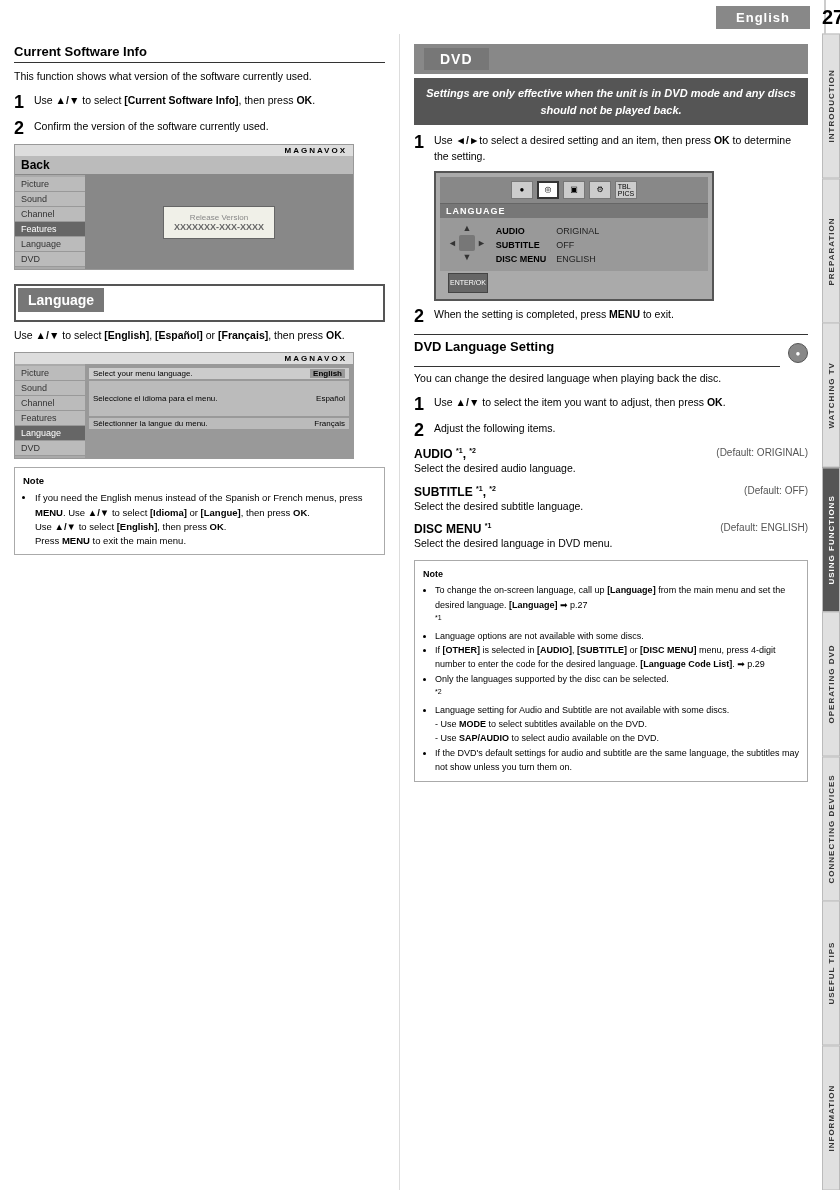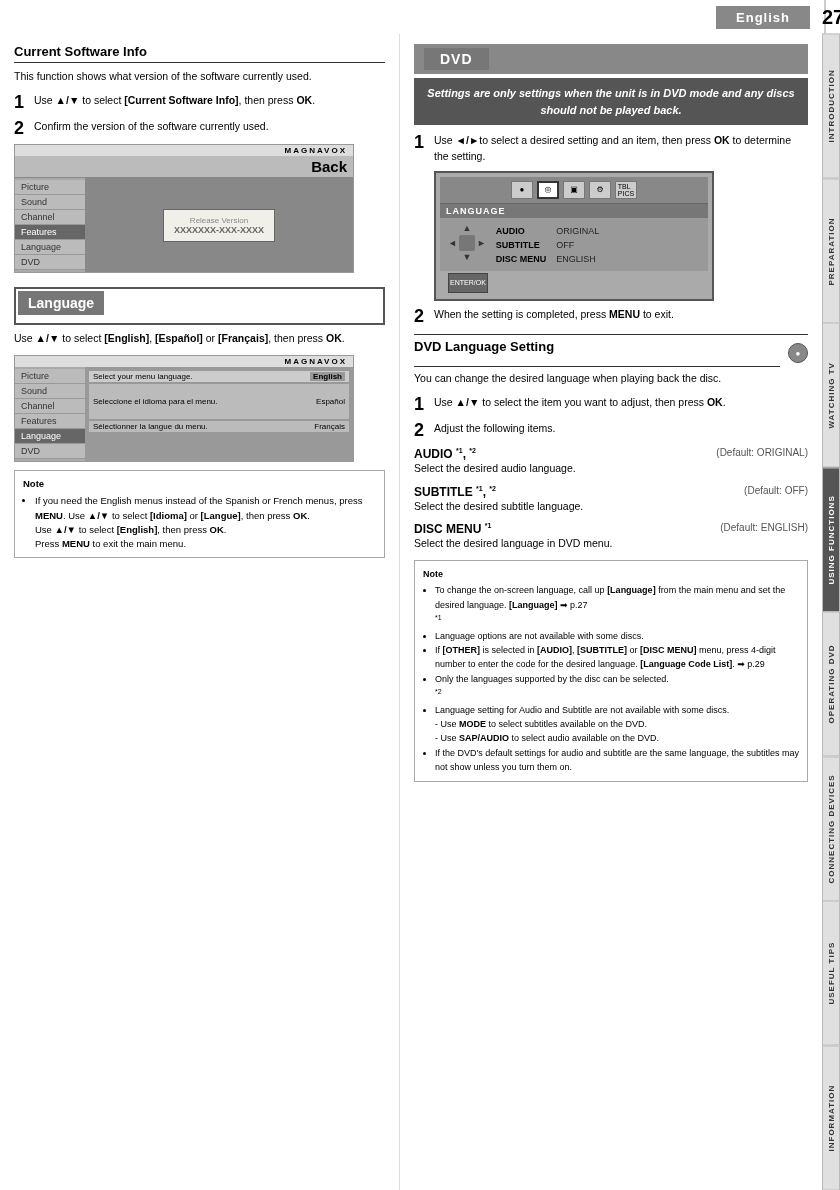--- a/index.html
+++ b/index.html
@@ -143,23 +143,23 @@
     .menu-screenshot {
       border: 1px solid #999;
       background: #ccc;
       margin: 6px 0;
       padding: 0;
       width: 340px;
     }
     .menu-topbar {
       background: #bbb;
       display: flex;
-      justify-content: flex-end;
+      justify-content: flex-start;
       padding: 2px 6px;
-      font-size: 15px;
+      font-size: 12px;
       font-weight: bold;
       border-bottom: 1px solid #888;
     }
     .menu-magnavox {
       text-align: right;
       font-size: 8px;
       font-weight: bold;
       letter-spacing: 2px;
       padding: 1px 6px;
       background: #ddd;
@@ -467,21 +467,21 @@
     </div>
 
   </div>
 
   <div class="right-col">
 
     <div class="dvd-header-box">
       <div class="dvd-label">DVD</div>
     </div>
 
-    <div class="dvd-warning">Settings are only settings when the unit is in DVD mode and any discs should not be played back.</div>
+    <div class="dvd-warning">Settings are only effective when the unit is in DVD mode and any discs should not be played back.</div>
 
     <div class="step">
       <div class="step-num">1</div>
       <div class="step-content">
         Use <b>◄/►</b>to select a desired setting and an item, then press <b>OK</b> to determine the setting.
       </div>
     </div>
 
     <div style="margin-left:20px;">
       <div class="dvd-menu-box">

